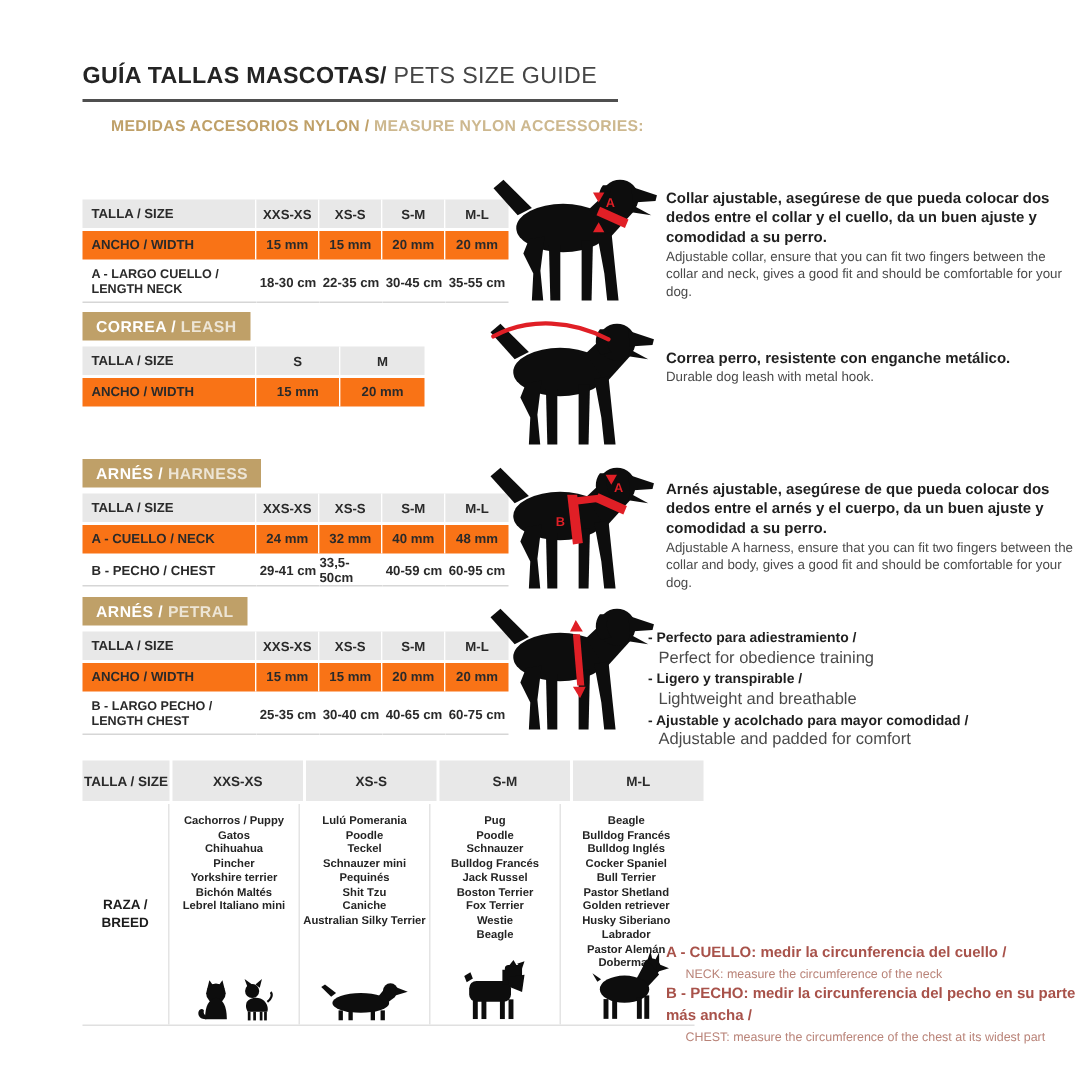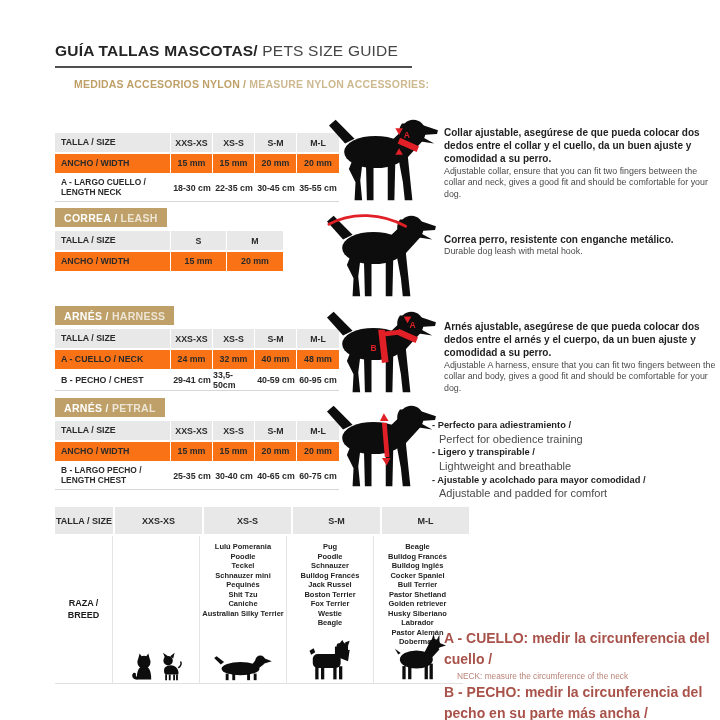--- a/index.html
+++ b/index.html
@@ -53,21 +53,21 @@
   .bt-header { display:grid; grid-template-columns:58px 87px 87px 87px 87px; gap:2px; height:27px; margin-bottom:2px; }
   .bt-hcell { background:#e8e8e8; display:flex; align-items:center; justify-content:center; font-weight:bold; font-size:9px; color:#2a2a2a; }
   .bt-body { display:grid; grid-template-columns:58px 87px 87px 87px 87px; height:148px; border-bottom:1px solid #e0e0e0; }
   .bt-cell { border-right:1px solid #e4e4e4; position:relative; padding-top:6px; }
   .bt-cell:first-child { display:flex; align-items:center; justify-content:center; font-weight:bold; font-size:9px; text-align:center; padding:0 10px; line-height:1.3; }
   .breed-list { font-size:7.5px; font-weight:bold; text-align:center; line-height:1.27; color:#242424; }
   .animal { position:absolute; bottom:2px; left:50%; transform:translateX(-50%); display:flex; align-items:flex-end; gap:4px; }
 
   
   .notes { left:444px; top:628px; width:276px; }
-  .note-es { font-weight:bold; font-size:14px; line-height:1.5; color:#a8524a; }
+  .note-es { font-weight:bold; font-size:10px; line-height:1.5; color:#a8524a; }
   .note-en { font-size:8.3px; line-height:1.5; color:#b98378; padding-left:13px; }
 </style>
 </head>
 <body>
 
 <div class="page">
 
   <svg width="0" height="0" style="position:absolute" aria-hidden="true">
     <defs>
       <g id="dog-shape" fill="#0d0d0d">
@@ -250,20 +250,29 @@
       <div class="bt-hcell">TALLA / SIZE</div>
       <div class="bt-hcell">XXS-XS</div>
       <div class="bt-hcell">XS-S</div>
       <div class="bt-hcell">S-M</div>
       <div class="bt-hcell">M-L</div>
     </div>
     <div class="bt-body">
       <div class="bt-cell">RAZA / BREED</div>
 
       <div class="bt-cell">
+        <div class="breed-list">
+            <div>Cachorros / Puppy</div>
+            <div>Gatos</div>
+            <div>Chihuahua</div>
+            <div>Pincher</div>
+            <div>Yorkshire terrier</div>
+            <div>Bichón Maltés</div>
+            <div>Lebrel Italiano mini</div>
+          </div>
         <div class="animal">
           <svg width="26" height="29" viewBox="0 0 34 40" fill="#0d0d0d">
             <path d="M11 10 L13 2 L18 9 Z"></path>
               <path d="M20 9 L25 2 L27 10 Z"></path>
             <circle cx="19" cy="14" r="9"></circle>
             <path d="M9 38 C9 26 12 20 19 18 C26 20 29 26 29 38 Z"></path>
             <path d="M10 38 C5 38 2 35 3 31 C4 28 7 28 8 30 C7 33 9 35 12 35 Z"></path>
           </svg>
           <svg width="23" height="29" viewBox="0 0 30 40" fill="#0d0d0d">
             <path d="M7 9 L4 1 L11 6 Z"></path>

